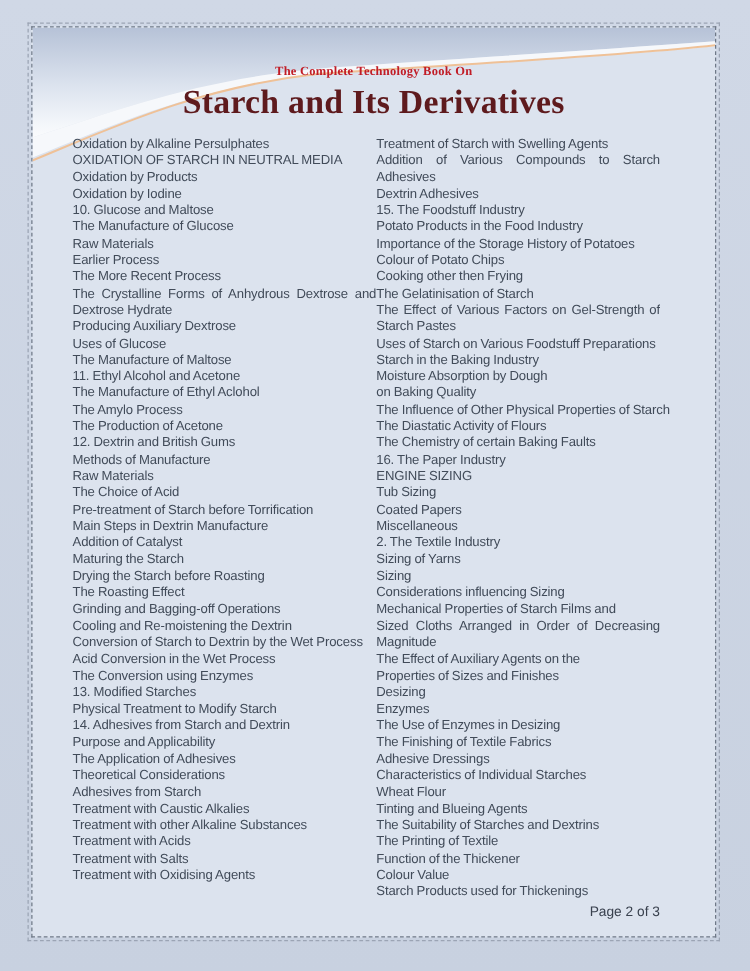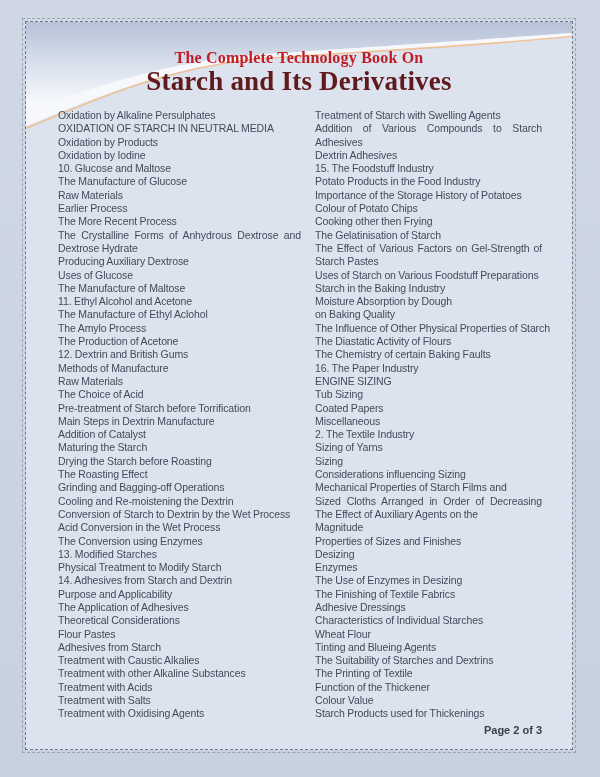--- a/index.html
+++ b/index.html
@@ -25,32 +25,32 @@
     position: absolute; top: 0; left: 0;
     width: 100%; height: 112px;
     display: block; pointer-events: none;
   }
   .header {
     position: absolute; top: 28px; left: 0; right: 0;
     text-align: center;
     font-family: "Liberation Serif", serif;
   }
   .series-title {
-    font-size: 16px; font-weight: bold;
+    font-size: 10px; font-weight: bold;
     line-height: 16px; letter-spacing: 0.2px;
     color: var(--series_title_color);
   }
   .book-title {
     font-size: 27px; font-weight: bold;
     line-height: 30px; letter-spacing: 0.2px;
     color: var(--book_title_color);
   }
   .toc {
     position: absolute; top: 87px; left: 32px; right: 30px;
-    display: flex; justify-content: space-between;
+    display: flex; 
     color: var(--toc_text_color);
     font-size: 10.5px;
     letter-spacing: -0.1px;
     word-spacing: -0.3px;
   }
   .col-left { width: 243px; }
   .col-right-wrap { width: 227px; }
   .toc-line {
     display: block;
     line-height: 13.3px;
@@ -59,21 +59,21 @@
   }
   .toc-line.justified {
     text-align: justify;
     text-align-last: justify;
     white-space: normal;
     overflow: hidden;
   }
   .page-number {
     margin-top: 3px;
     text-align: right;
-    font-weight: bold;
+    font-weight: normal;
     font-size: 11px;
     letter-spacing: 0;
     word-spacing: 0;
     color: var(--page_number_color);
     line-height: 13.3px;
   }
 </style>
 </head>
 <body>
 
@@ -137,21 +137,20 @@
           <div class="toc-line">Cooling and Re-moistening the Dextrin</div>
           <div class="toc-line">Conversion of Starch to Dextrin by the Wet Process</div>
           <div class="toc-line">Acid Conversion in the Wet Process</div>
           <div class="toc-line">The Conversion using Enzymes</div>
           <div class="toc-line">13. Modified Starches</div>
           <div class="toc-line">Physical Treatment to Modify Starch</div>
           <div class="toc-line">14. Adhesives from Starch and Dextrin</div>
           <div class="toc-line">Purpose and Applicability</div>
           <div class="toc-line">The Application of Adhesives</div>
           <div class="toc-line">Theoretical Considerations</div>
-          <div class="toc-line">Flour Pastes</div>
           <div class="toc-line">Adhesives from Starch</div>
           <div class="toc-line">Treatment with Caustic Alkalies</div>
           <div class="toc-line">Treatment with other Alkaline Substances</div>
           <div class="toc-line">Treatment with Acids</div>
           <div class="toc-line">Treatment with Salts</div>
           <div class="toc-line">Treatment with Oxidising Agents</div>
         </div>
       <div class="col-right-wrap">
         <div class="col-right">
             <div class="toc-line">Treatment of Starch with Swelling Agents</div>
@@ -177,22 +176,22 @@
             <div class="toc-line">ENGINE SIZING</div>
             <div class="toc-line">Tub Sizing</div>
             <div class="toc-line">Coated Papers</div>
             <div class="toc-line">Miscellaneous</div>
             <div class="toc-line">2. The Textile Industry</div>
             <div class="toc-line">Sizing of Yarns</div>
             <div class="toc-line">Sizing</div>
             <div class="toc-line">Considerations influencing Sizing</div>
             <div class="toc-line">Mechanical Properties of Starch Films and</div>
             <div class="toc-line justified">Sized Cloths Arranged in Order of Decreasing</div>
+            <div class="toc-line">Magnitude</div>
             <div class="toc-line">The Effect of Auxiliary Agents on the</div>
-            <div class="toc-line">Magnitude</div>
             <div class="toc-line">Properties of Sizes and Finishes</div>
             <div class="toc-line">Desizing</div>
             <div class="toc-line">Enzymes</div>
             <div class="toc-line">The Use of Enzymes in Desizing</div>
             <div class="toc-line">The Finishing of Textile Fabrics</div>
             <div class="toc-line">Adhesive Dressings</div>
             <div class="toc-line">Characteristics of Individual Starches</div>
             <div class="toc-line">Wheat Flour</div>
             <div class="toc-line">Tinting and Blueing Agents</div>
             <div class="toc-line">The Suitability of Starches and Dextrins</div>

